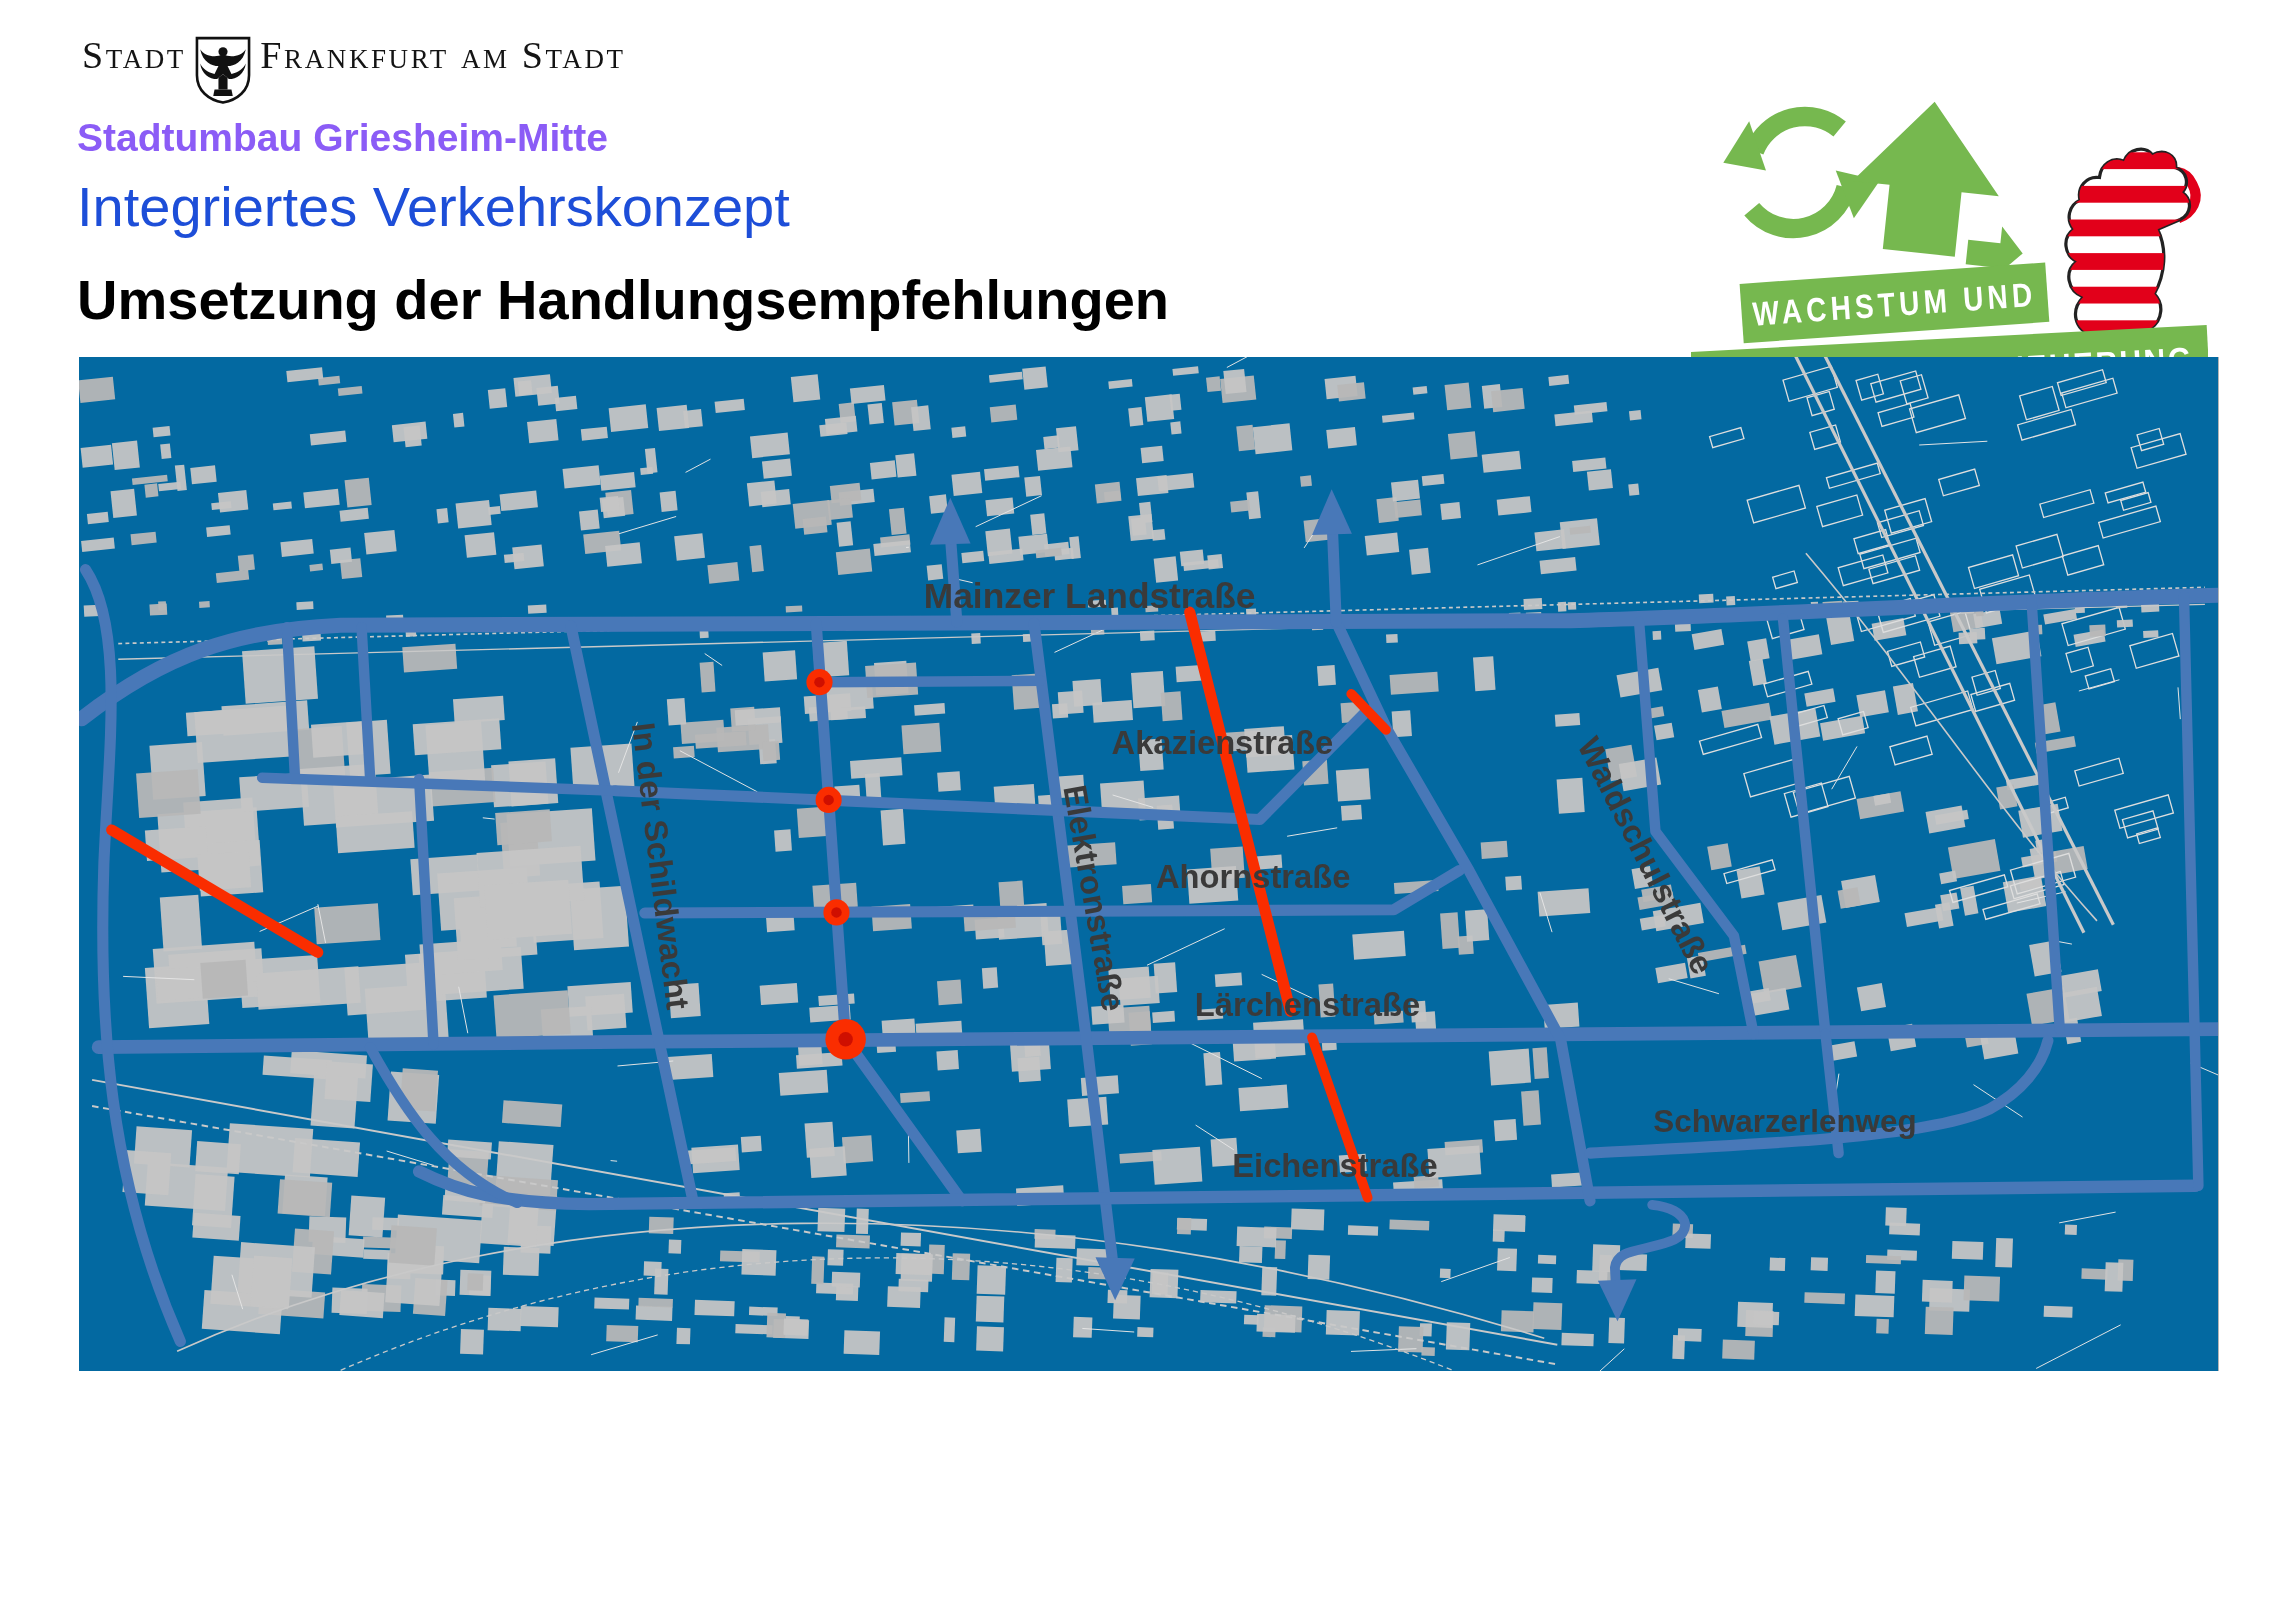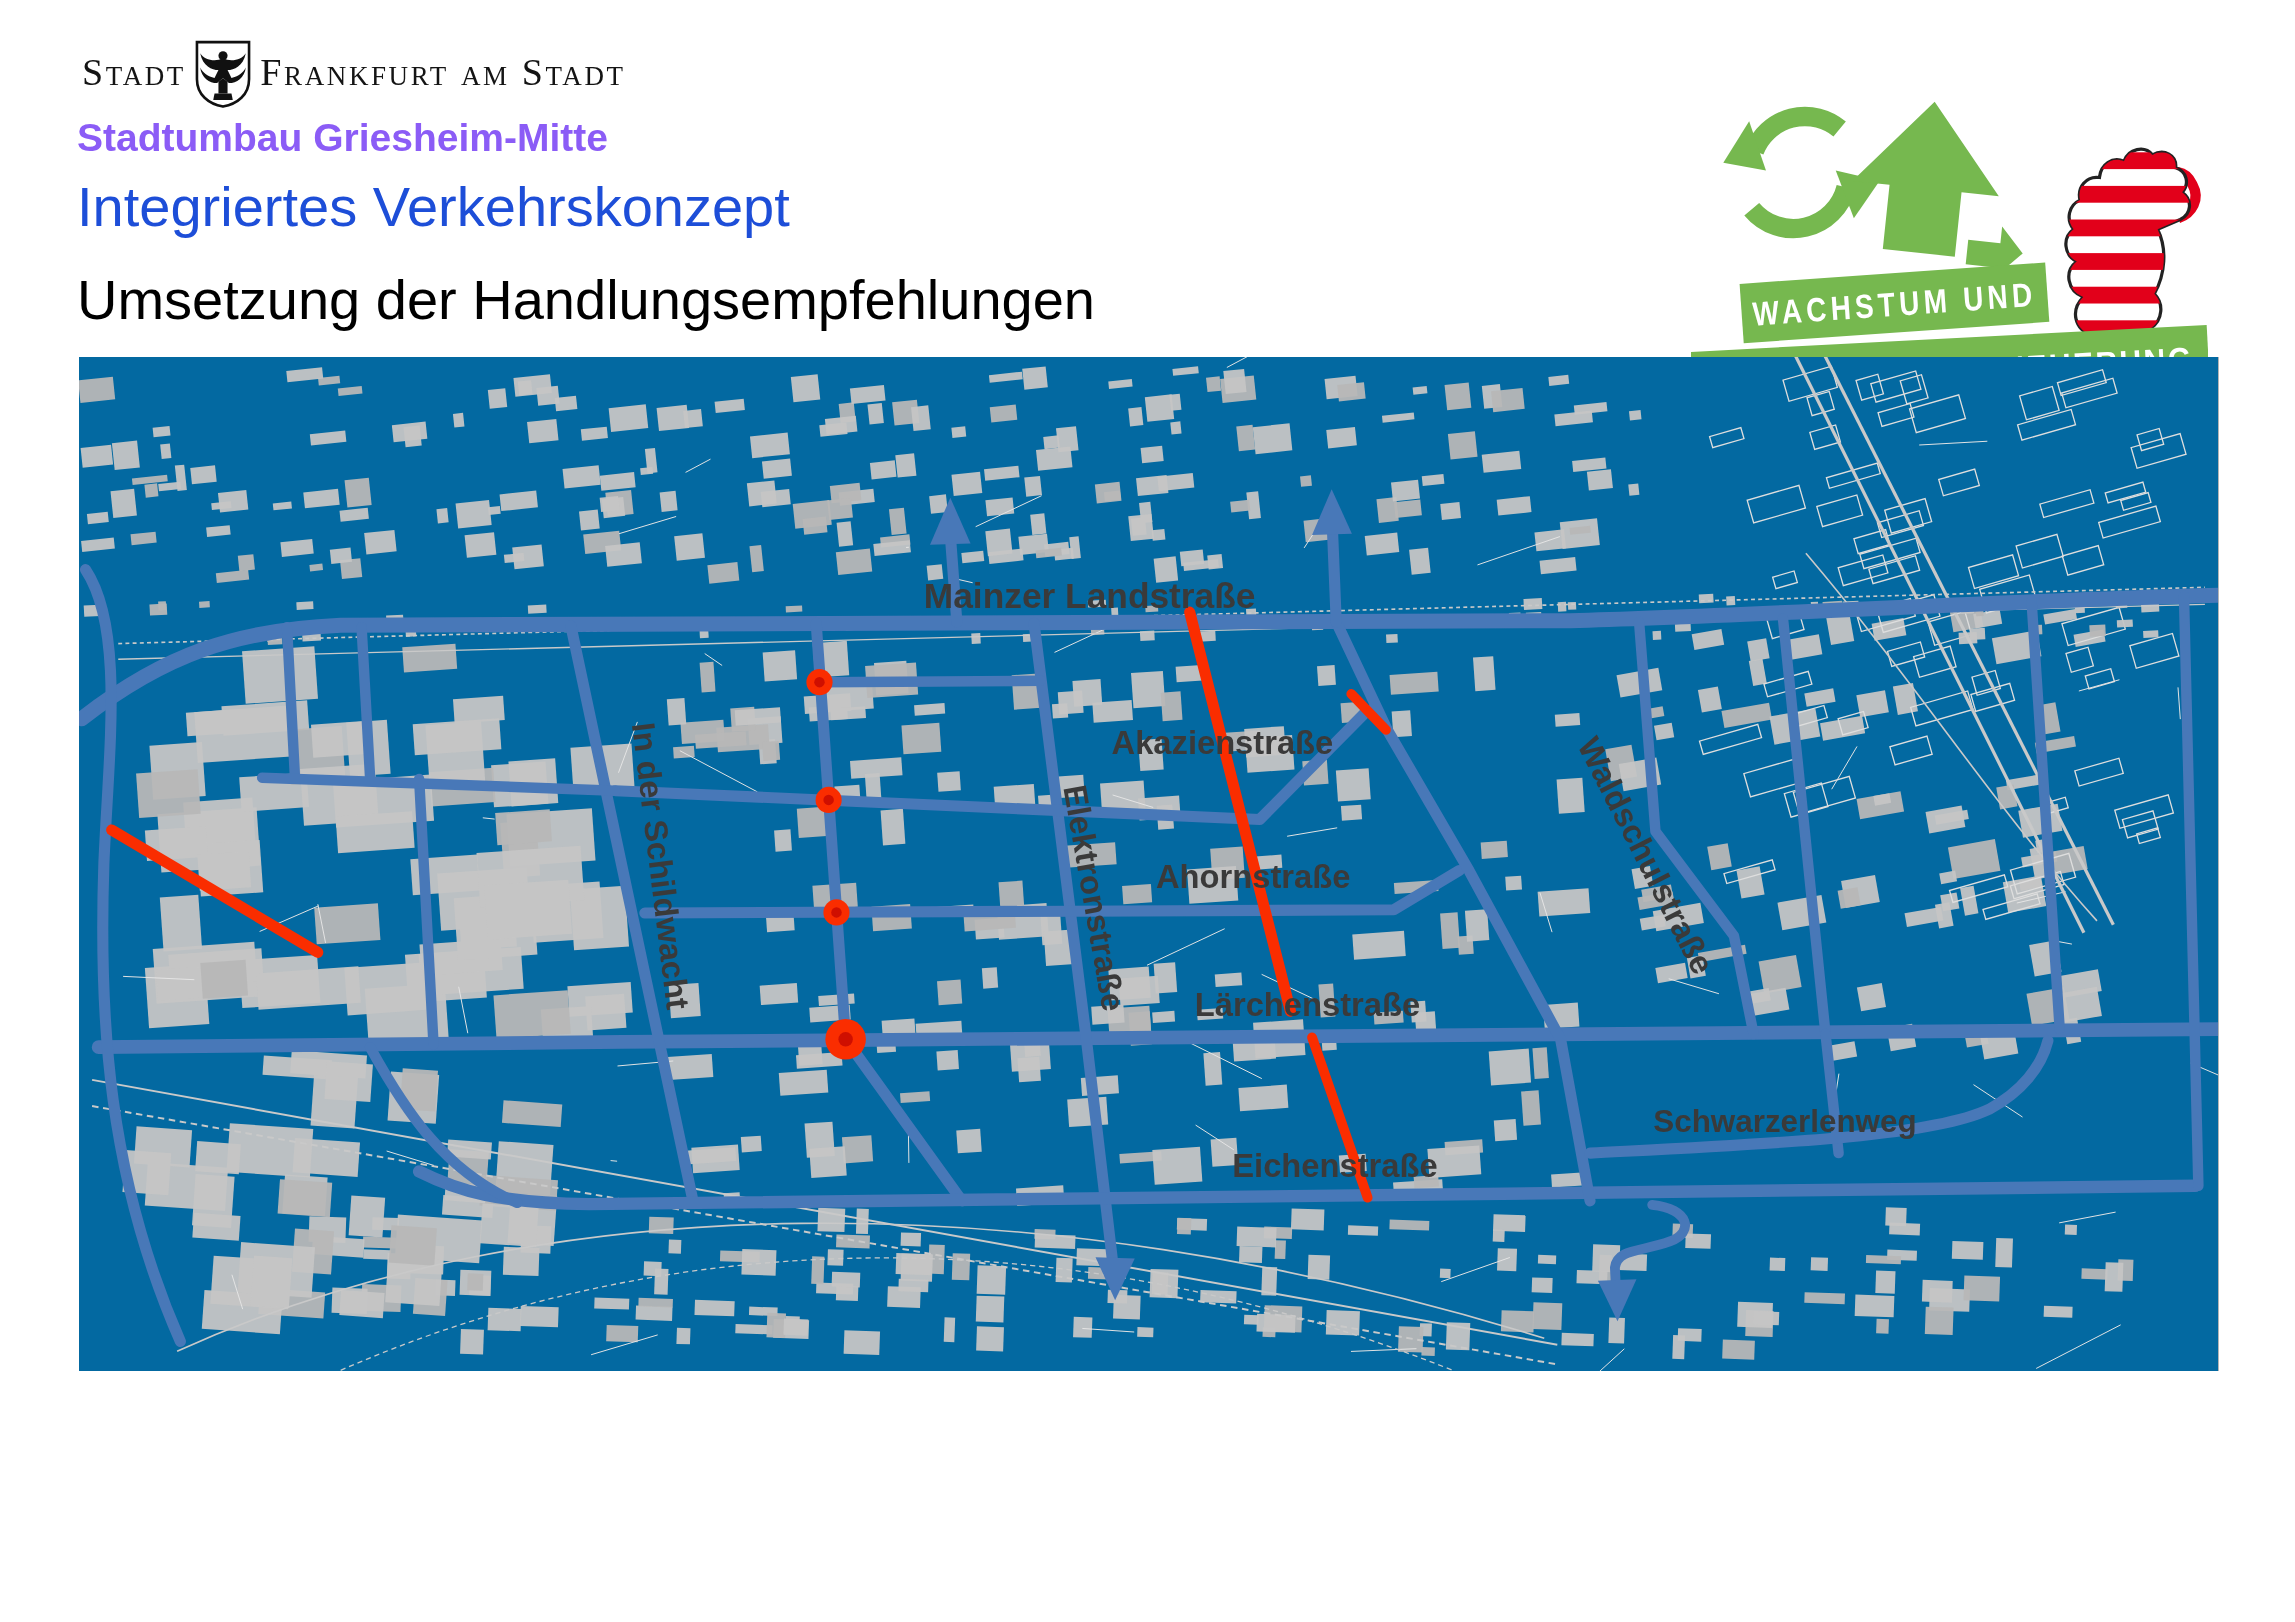--- a/index.html
+++ b/index.html
@@ -1,27 +1,27 @@
 <!DOCTYPE html>
 <html style="font-size:10.5px"><head>
 <meta charset="utf-8">
 <style>
   html,body{margin:0;padding:0;background:#ffffff;}
   body{width:2295px;height:1622px;position:relative;overflow:hidden;
        font-family:"Liberation Sans", sans-serif;color:#111;}
   .abs{position:absolute;}
   
-  .city-logo{left:82px;top:36px;width:589px;height:75px;display:flex;align-items:center;
+  .city-logo{left:82px;top:36px;width:589px;height:75px;display:flex;align-items:flex-start;
              font-family:"Liberation Serif", serif;font-variant:small-caps;
              font-size:38px;letter-spacing:2.6px;color:#141414;}
   .city-logo .word{line-height:1;padding-bottom:2.6px;}
   .city-logo svg{margin:0 9.2px;}
   .sub-title{left:77px;top:116px;font-size:39px;font-weight:bold;color:#8b5cf6;}
   .main-title{left:77px;top:174px;font-size:56px;font-weight:normal;color:#1d4ed8;}
-  .main-title2{left:77px;top:267px;font-size:56px;font-weight:normal;color:#000;}
+  .main-title2{left:77px;top:267px;font-size:56px;font-weight:bold;color:#000;}
   
   .map-wrap{left:79px;top:357px;width:2139px;height:1014px;background:#0369a1;
             border-right:1.3px solid #b5b5b5;}
   .map-wrap svg{display:block;}
   .street-label{font-weight:bold;fill:#3a3a3a;}
   
   .prog-big{left:1691px;top:98px;}
   
   .footer-row{left:0;top:1459px;width:2295px;height:164px;}
 </style>

